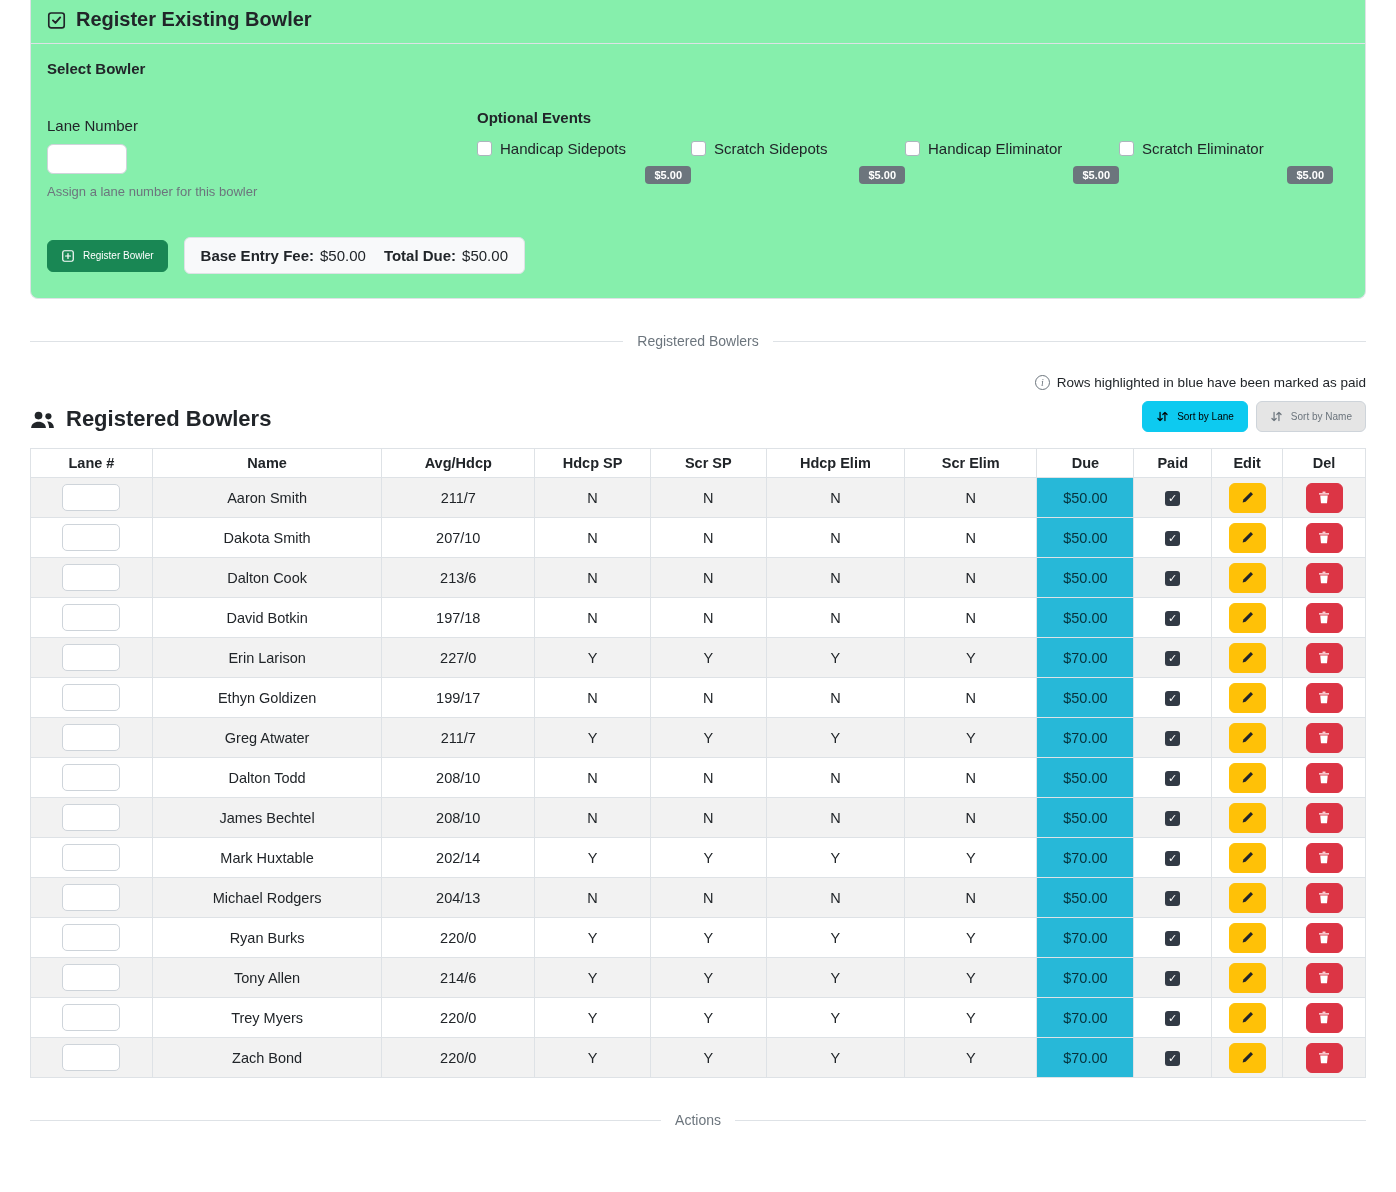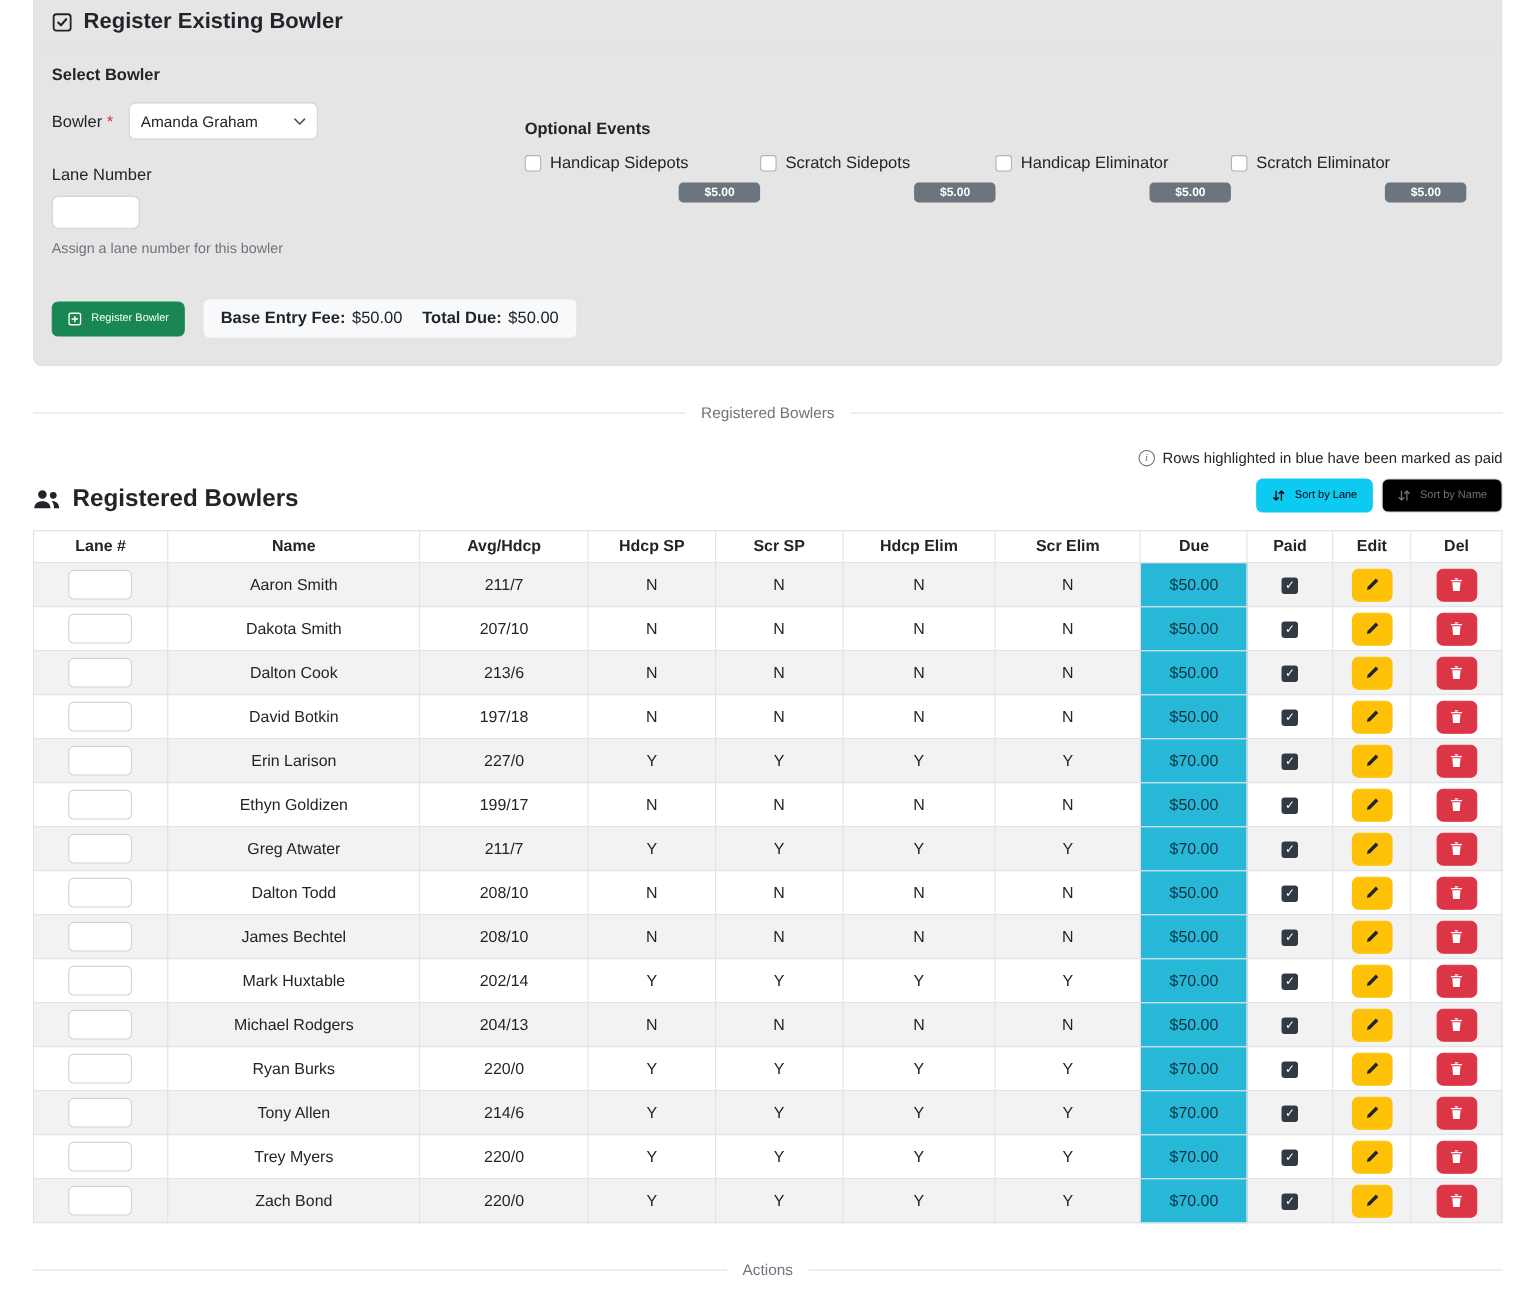--- a/index.html
+++ b/index.html
@@ -10,21 +10,21 @@
     width: 1396px;
     font-size: 14px;
   }
   .page { padding: 0 30px 24px 30px; }
 
   
   .card {
     border: 1px solid #dee2e6;
     border-top: none;
     border-radius: 0 0 8px 8px;
-    background: #e5e5e5;
+    background: #86efac;
   }
   .card-header { padding: 8px 16px 12px 16px; border-bottom: 1px solid #dee2e6; }
   .card-title { font-size: 20px; font-weight: bold; display: flex; align-items: center; gap: 10px; }
   .card-subtitle { font-size: 13px; color: #6c757d; margin-top: 5px; }
   .card-body { padding: 16px 16px 24px 16px; }
   .section-heading { font-size: 15px; font-weight: bold; margin-bottom: 16px; }
   .form-grid { display: flex; }
   .left-col { width: 430px; flex: 0 0 430px; }
   .bowler-row { display: flex; align-items: center; gap: 14px; }
   .field-label { font-size: 15px; }
@@ -49,21 +49,21 @@
   .event { width: 214px; }
   .event-line { display: flex; align-items: center; gap: 8px; font-size: 15px; cursor: pointer; }
   .cb-empty {
     display: inline-block; width: 15px; height: 15px; flex: 0 0 15px;
     border: 1px solid #adb5bd; border-radius: 3px; background: #fff;
   }
   .price-badge {
     display: inline-block; margin: 9px 0 0 23px;
     background: #6c757d; color: #fff;
     font-size: 11px; font-weight: bold;
-    padding: 3px 23px; border-radius: 4px;
+    padding: 3px 9px; border-radius: 4px;
   }
   .submit-row { display: flex; align-items: center; gap: 16px; margin-top: 38px; }
   .btn {
     display: inline-flex; align-items: center; gap: 8px;
     border-radius: 6px; padding: 8px 13px; font-size: 10px;
     font-family: inherit; cursor: pointer; border: 1px solid transparent;
     line-height: 1.2; white-space: nowrap;
   }
   .btn-success { background: #198754; border-color: #198754; color: #fff; }
   .fee-box {
@@ -88,21 +88,21 @@
   .reg-tools { display: flex; flex-direction: column; align-items: flex-end; gap: 11px; }
   .info-note { font-size: 13.5px; color: #212529; display: flex; align-items: center; gap: 7px; }
   .info-icon {
     width: 15px; height: 15px; border: 1px solid #6c757d; border-radius: 50%;
     color: #6c757d; font-size: 10px; font-style: italic;
     font-family: "Liberation Serif", serif;
     display: inline-flex; align-items: center; justify-content: center; flex: 0 0 15px;
   }
   .tool-buttons { display: flex; gap: 8px; }
   .btn-info { background: #0dcaf0; border-color: #0dcaf0; color: #000; }
-  .btn-outline { background: #000000; border-color: #ced4da; color: #6c757d; }
+  .btn-outline { background: #e5e5e5; border-color: #ced4da; color: #6c757d; }
 
   
   table.bowlers { width: 100%; border-collapse: collapse; table-layout: fixed; font-size: 14.5px; }
   .bowlers th, .bowlers td { border: 1px solid #dee2e6; text-align: center; vertical-align: middle; }
   .bowlers th { padding: 6px 4px; font-weight: bold; font-size: 14.5px; background: #fff; }
   .bowlers td { height: 40px; padding: 0 4px; }
   .bowlers tbody tr:nth-child(odd) { background: #f2f2f2; }
   .bowlers tbody tr:nth-child(even) { background: #fff; }
   .lane-cell input {
     width: 58px; height: 27px;
@@ -142,34 +142,20 @@
         </span>
         <span>Register Existing Bowler</span>
       </div>
     </div>
 
     <div class="card-body">
       <div class="section-heading">Select Bowler</div>
 
       <div class="form-grid">
         <div class="left-col">
-          <div class="bowler-row">
-            <span class="field-label">
-              <span>Bowler</span>
-              <span class="req">*</span>
-            </span>
-            <div class="select-box">
-              <span>Amanda Graham</span>
-              <span class="icon-wrap">
-                <svg width="11" height="7" viewBox="0 0 12 8" fill="none" stroke="#495057" stroke-width="1.6" stroke-linecap="round" stroke-linejoin="round">
-                    <path d="M1 1.5l5 5 5-5"></path>
-                  </svg>
-              </span>
-            </div>
-          </div>
 
           <div class="field-label lane-label">Lane Number</div>
           <input class="lane-input-main" value="" style="">
           <div class="help-text">Assign a lane number for this bowler</div>
         </div>
 
         <div class="right-col">
           <div class="oe-heading">Optional Events</div>
           <div class="events-row">
 

